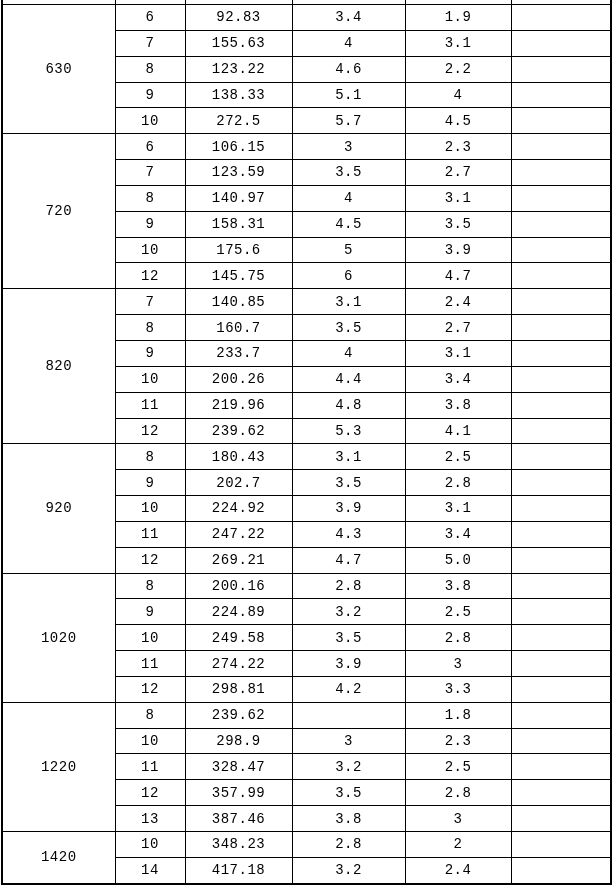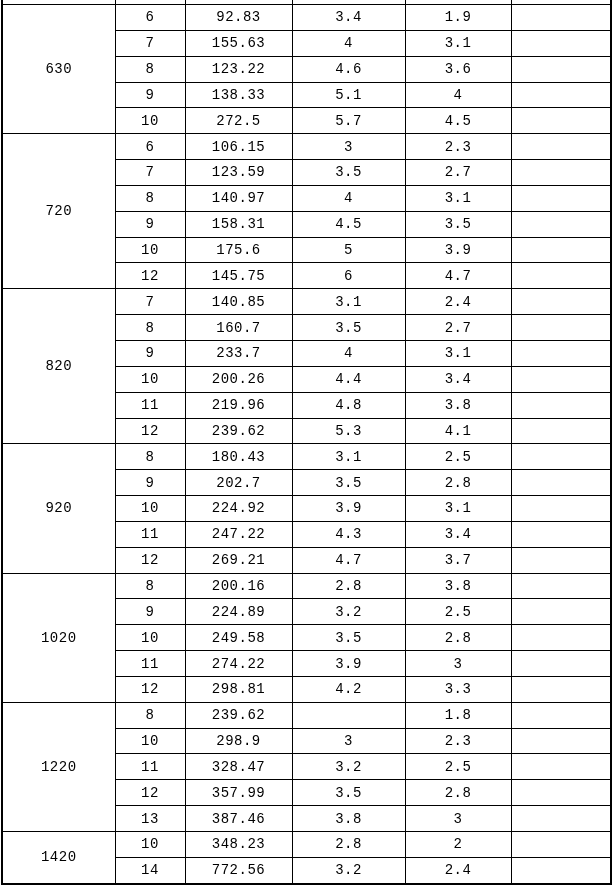--- a/index.html
+++ b/index.html
@@ -82,21 +82,21 @@
           <td>7</td>
           <td>155.63</td>
           <td>4</td>
           <td>3.1</td>
           <td></td>
         </tr>
         <tr>
           <td>8</td>
           <td>123.22</td>
           <td>4.6</td>
-          <td>3.6</td>
+          <td>2.2</td>
           <td></td>
         </tr>
         <tr>
           <td>9</td>
           <td>138.33</td>
           <td>5.1</td>
           <td>4</td>
           <td></td>
         </tr>
         <tr>
@@ -218,21 +218,21 @@
           <td>11</td>
           <td>247.22</td>
           <td>4.3</td>
           <td>3.4</td>
           <td></td>
         </tr>
         <tr>
           <td>12</td>
           <td>269.21</td>
           <td>4.7</td>
-          <td>3.7</td>
+          <td>5.0</td>
           <td></td>
         </tr>
         <tr>
           <td rowspan="5" class="group-cell">1020</td>
           <td>8</td>
           <td>200.16</td>
           <td>2.8</td>
           <td>3.8</td>
           <td></td>
         </tr>
@@ -303,20 +303,20 @@
         <tr>
           <td rowspan="2" class="group-cell">1420</td>
           <td>10</td>
           <td>348.23</td>
           <td>2.8</td>
           <td>2</td>
           <td></td>
         </tr>
         <tr>
           <td>14</td>
-          <td>772.56</td>
+          <td>417.18</td>
           <td>3.2</td>
           <td>2.4</td>
           <td></td>
         </tr>
       </tbody>
   </table>
 </div>
 
 </body></html>

